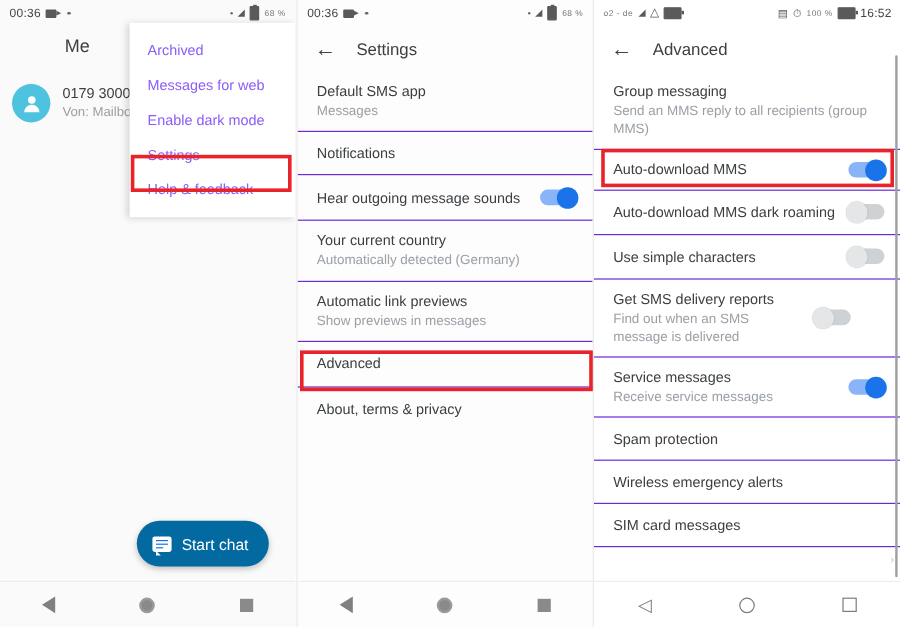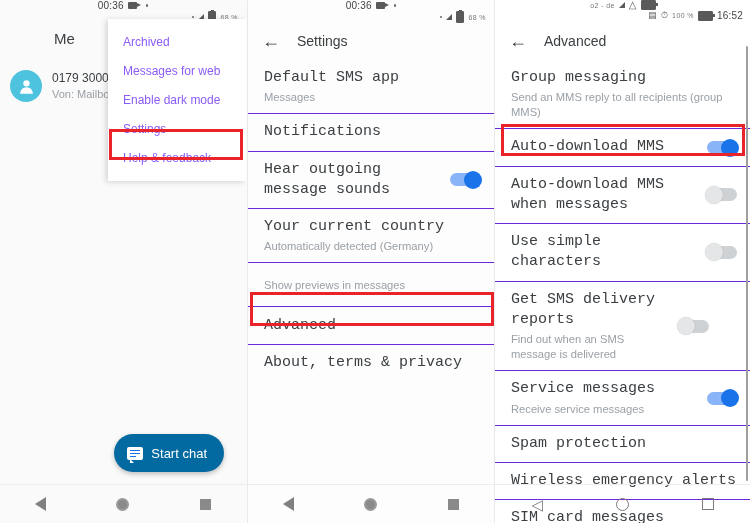--- a/index.html
+++ b/index.html
@@ -36,21 +36,20 @@
   
   .statusbar {
     position: relative;
     height: 22px;
     display: flex;
     align-items: center;
     font-size: 9.5px;
     color: #4e4e4e;
     padding: 0 8px;
     letter-spacing: .2px;
-    flex-direction: column;
   }
   .sb-left, .sb-right {
     display: flex;
     align-items: center;
     gap: 4px;
   }
   .sb-right { margin-left: auto; }
   .sb-clock { font-size: 10px; color: #444; }
   .sb-dot {
     width: 2.5px; height: 2.5px; border-radius: 50%;
@@ -310,24 +309,23 @@
     align-items: center;
     padding: 0 14px 0 16px;
     border-top: 1px solid #6d28d9;
     box-sizing: border-box;
     min-height: 34px;
     cursor: pointer;
   }
   .row.first { border-top: none; }
   .row-text { flex: 1 1 auto; padding: 8px 0 8px 0; }
   .row-title {
-    font-size: 15px;
+    font-size: 12px;
     color: #3c4043;
     line-height: 1.35;
-    font-family: Liberation Mono, monospace;
   }
   .row-sub {
     font-size: 11.2px;
     color: #9aa0a6;
     line-height: 1.35;
     margin-top: 2px;
   }
 
   
   .toggle {
@@ -474,20 +472,21 @@
 
       <div class="row" style="min-height:44px">
         <div class="row-text">
           <div class="row-title">Your current country</div>
           <div class="row-sub">Automatically detected (Germany)</div>
         </div>
       </div>
 
       <div class="row" style="min-height:44px">
         <div class="row-text">
+          <div class="row-title">Automatic link previews</div>
           <div class="row-sub">Show previews in messages</div>
         </div>
       </div>
 
       <div class="row" style="min-height:38px">
         <div class="row-text">
           <div class="row-title">Advanced</div>
         </div>
       </div>
 
@@ -541,21 +540,21 @@
         <div class="row-text">
           <div class="row-title">Auto-download MMS</div>
         </div>
         <div class="toggle on">
           <span class="knob"></span>
         </div>
       </div>
 
       <div class="row" style="min-height:37px">
         <div class="row-text">
-          <div class="row-title">Auto-download MMS when messages</div>
+          <div class="row-title">Auto-download MMS dark roaming</div>
         </div>
         <div class="toggle off">
           <span class="knob"></span>
         </div>
       </div>
 
       <div class="row" style="min-height:37px">
         <div class="row-text">
           <div class="row-title">Use simple characters</div>
         </div>

